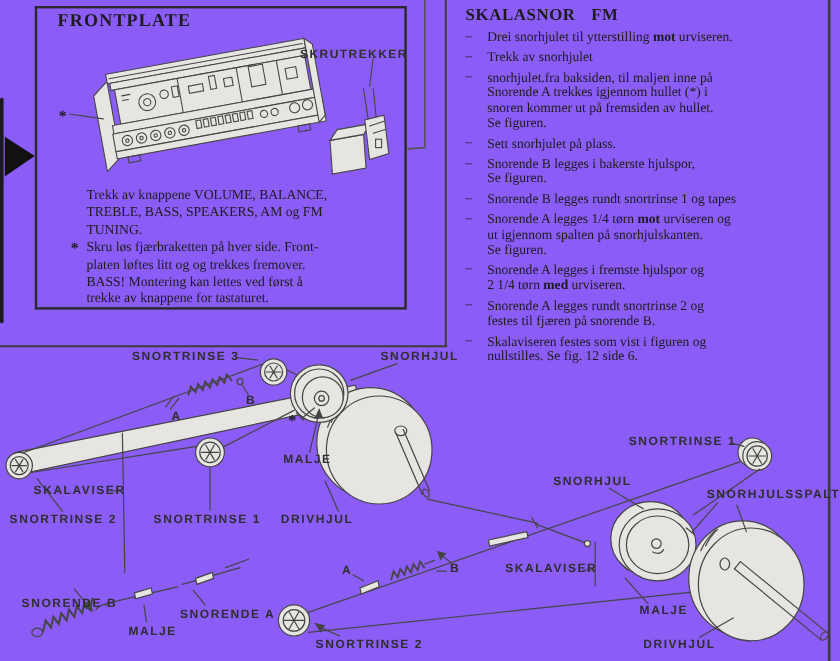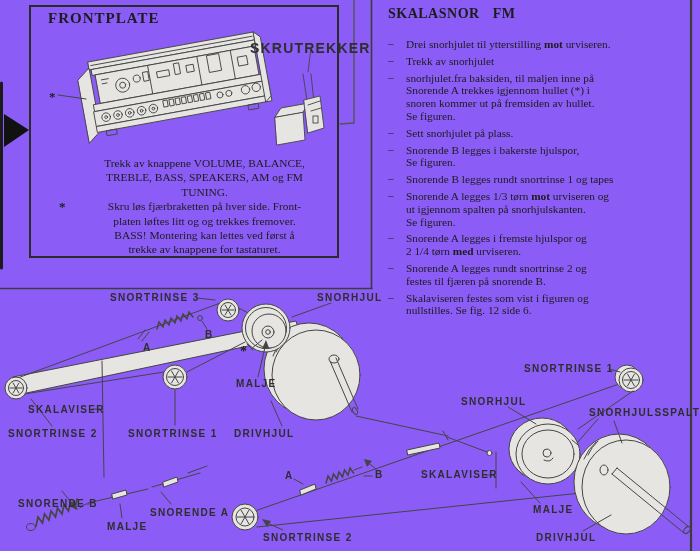--- a/index.html
+++ b/index.html
@@ -2,28 +2,28 @@
 <html><head>
 <meta charset="utf-8">
 <style>
   html,body{margin:0;padding:0;}
   .page{position:relative;width:700px;height:551px;background:#8b5cf6;overflow:hidden;
         font-family:"Liberation Serif",serif;color:#1c1c1c;}
   
   .fbox{position:absolute;left:29px;top:5px;width:306px;height:249px;border:2px solid #2a2a2a;}
   .ftitle{position:absolute;left:17px;top:3px;font-weight:bold;font-size:15px;letter-spacing:1px;}
   .toollbl{position:absolute;font-family:"Liberation Sans",sans-serif;font-weight:bold;
-           font-size:14px;letter-spacing:1.2px;color:#2e2e2e;white-space:nowrap;}
-  .note{position:absolute;left:41px;top:149px;font-size:11.4px;line-height:14.4px;width:265px;text-align:center;}
+           font-size:10px;letter-spacing:1.2px;color:#2e2e2e;white-space:nowrap;}
+  .note{position:absolute;left:41px;top:149px;font-size:11.4px;line-height:14.4px;width:265px;}
   .note div{white-space:nowrap;}
   .note-ast{position:absolute;left:28px;top:192px;font-size:13px;font-weight:bold;}
   .ch-ast{position:absolute;left:18px;top:82px;font-size:13px;font-weight:bold;}
   
   .instr{position:absolute;left:388px;top:6px;width:302px;}
-  .ititle{font-weight:bold;font-size:14px;letter-spacing:.5px;word-spacing:9px;margin-bottom:16px;}
+  .ititle{font-weight:bold;font-size:14px;letter-spacing:.5px;word-spacing:9px;margin-bottom:3px;}
   .item{position:relative;margin-bottom:4px;font-size:11.3px;line-height:12.8px;}
   .dash{position:absolute;left:0;top:-1px;}
   .itx{margin-left:18px;}
   .iline{white-space:nowrap;}
   .iline b{font-weight:bold;}
   
   .lbl{position:absolute;font-family:"Liberation Sans",sans-serif;font-weight:bold;
        font-size:10px;letter-spacing:1.3px;color:#2e2e2e;white-space:nowrap;}
   .lbl-ast{position:absolute;font-size:14px;font-weight:bold;color:#222;}
   .lbl-ab{position:absolute;font-family:"Liberation Sans",sans-serif;font-weight:bold;
@@ -294,21 +294,21 @@
     <div class="item">
       <span class="dash">–</span>
       <div class="itx">
         <div class="iline"><span>Snorende B legges rundt snortrinse 1 og tapes</span></div>
       </div>
     </div>
 
     <div class="item">
       <span class="dash">–</span>
       <div class="itx">
-        <div class="iline"><span>Snorende A legges 1/3 tørn </span><b>mot</b><span> urviseren og</span></div>
+        <div class="iline"><span>Snorende A legges 1/4 tørn </span><b>mot</b><span> urviseren og</span></div>
         <div class="iline"><span>ut igjennom spalten på snorhjulskanten.</span></div>
         <div class="iline"><span>Se figuren.</span></div>
       </div>
     </div>
 
     <div class="item">
       <span class="dash">–</span>
       <div class="itx">
         <div class="iline"><span>Snorende A legges i fremste hjulspor og</span></div>
         <div class="iline"><span>2 1/4 tørn </span><b>med</b><span> urviseren.</span></div>

